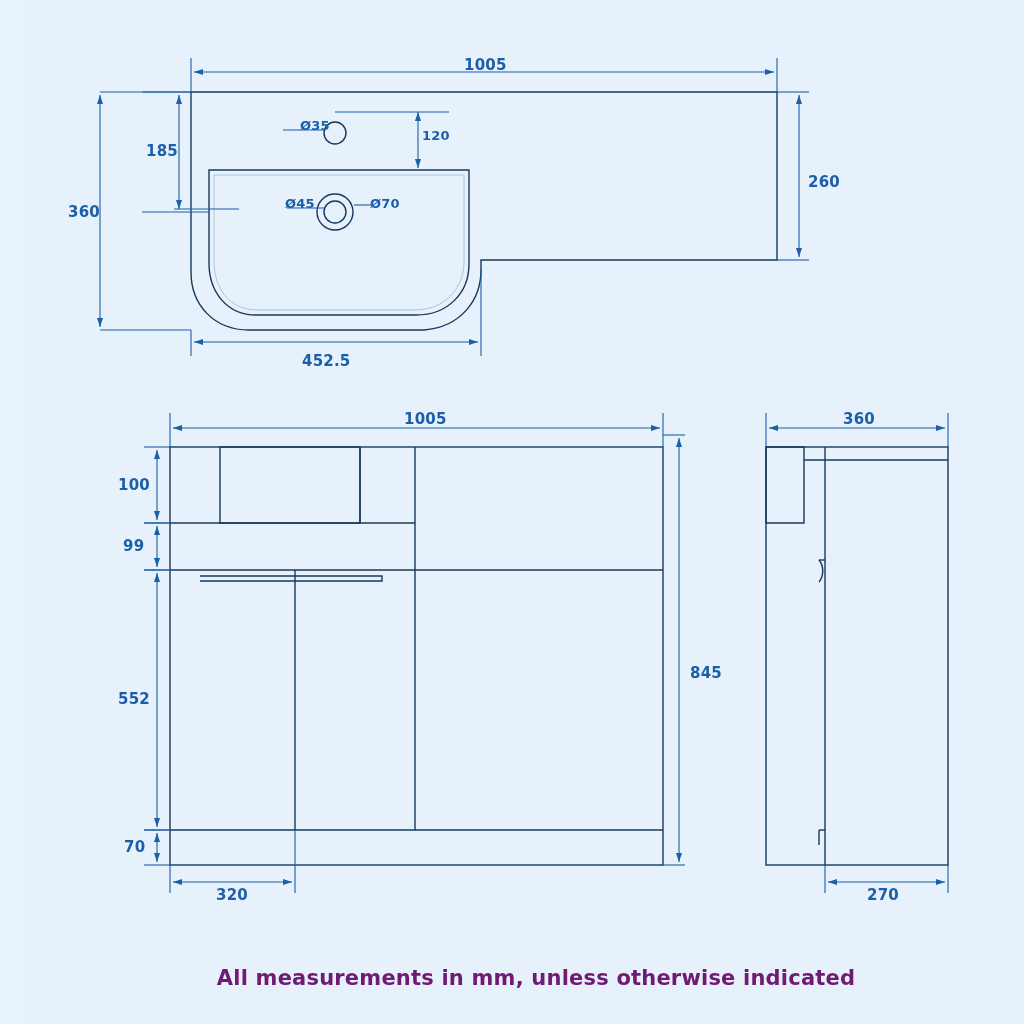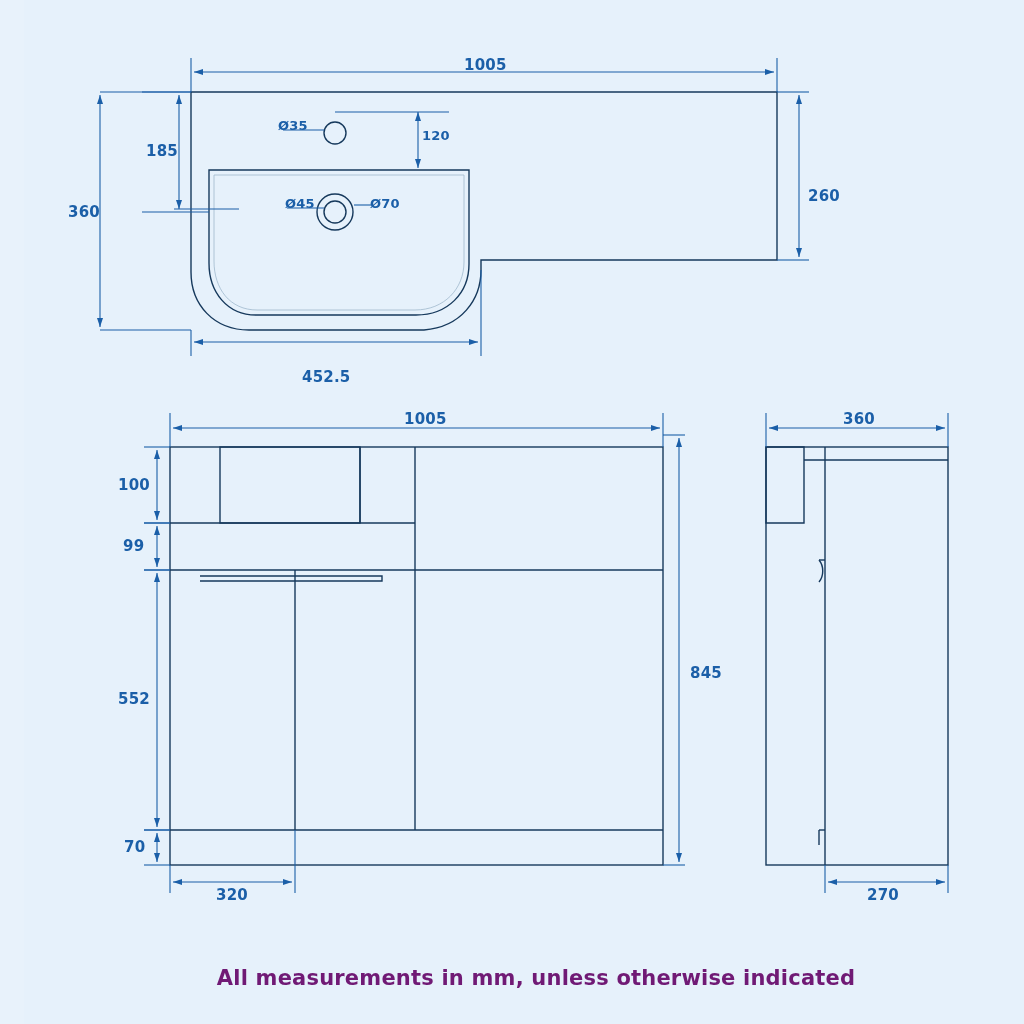--- a/index.html
+++ b/index.html
@@ -180,26 +180,26 @@
 
       <line x1="801" y1="865" x2="801" y2="893"></line>
       <line x1="924" y1="865" x2="924" y2="893"></line>
       <line x1="804" y1="882" x2="921" y2="882" marker-start="url(#arrR)" marker-end="url(#arrL)"></line>
     </g>
   </svg>
 
   <div class="lbl" style="left:440px; top:56px;">1005</div>
   <div class="lbl" style="left:122px; top:142px;">185</div>
   <div class="lbl" style="left:44px; top:203px;">360</div>
-  <div class="lbl" style="left:784px; top:187px;">260</div>
+  <div class="lbl" style="left:784px; top:173px;">260</div>
   <div class="lbl small" style="left:398px; top:128px;">120</div>
-  <div class="lbl small" style="left:254px; top:118px;">Ø35</div>
+  <div class="lbl small" style="left:276px; top:118px;">Ø35</div>
   <div class="lbl small" style="left:261px; top:196px;">Ø45</div>
   <div class="lbl small" style="left:346px; top:196px;">Ø70</div>
-  <div class="lbl" style="left:278px; top:368px;text-align:right;">452.5</div>
+  <div class="lbl" style="left:278px; top:352px;text-align:right;">452.5</div>
 
   <div class="lbl" style="left:380px; top:410px;">1005</div>
   <div class="lbl" style="left:666px; top:664px;">845</div>
   <div class="lbl" style="left:94px; top:476px;">100</div>
   <div class="lbl" style="left:99px; top:537px;">99</div>
   <div class="lbl" style="left:94px; top:690px;">552</div>
   <div class="lbl" style="left:100px; top:838px;">70</div>
   <div class="lbl" style="left:192px; top:886px;">320</div>
 
   <div class="lbl" style="left:819px; top:410px;">360</div>

